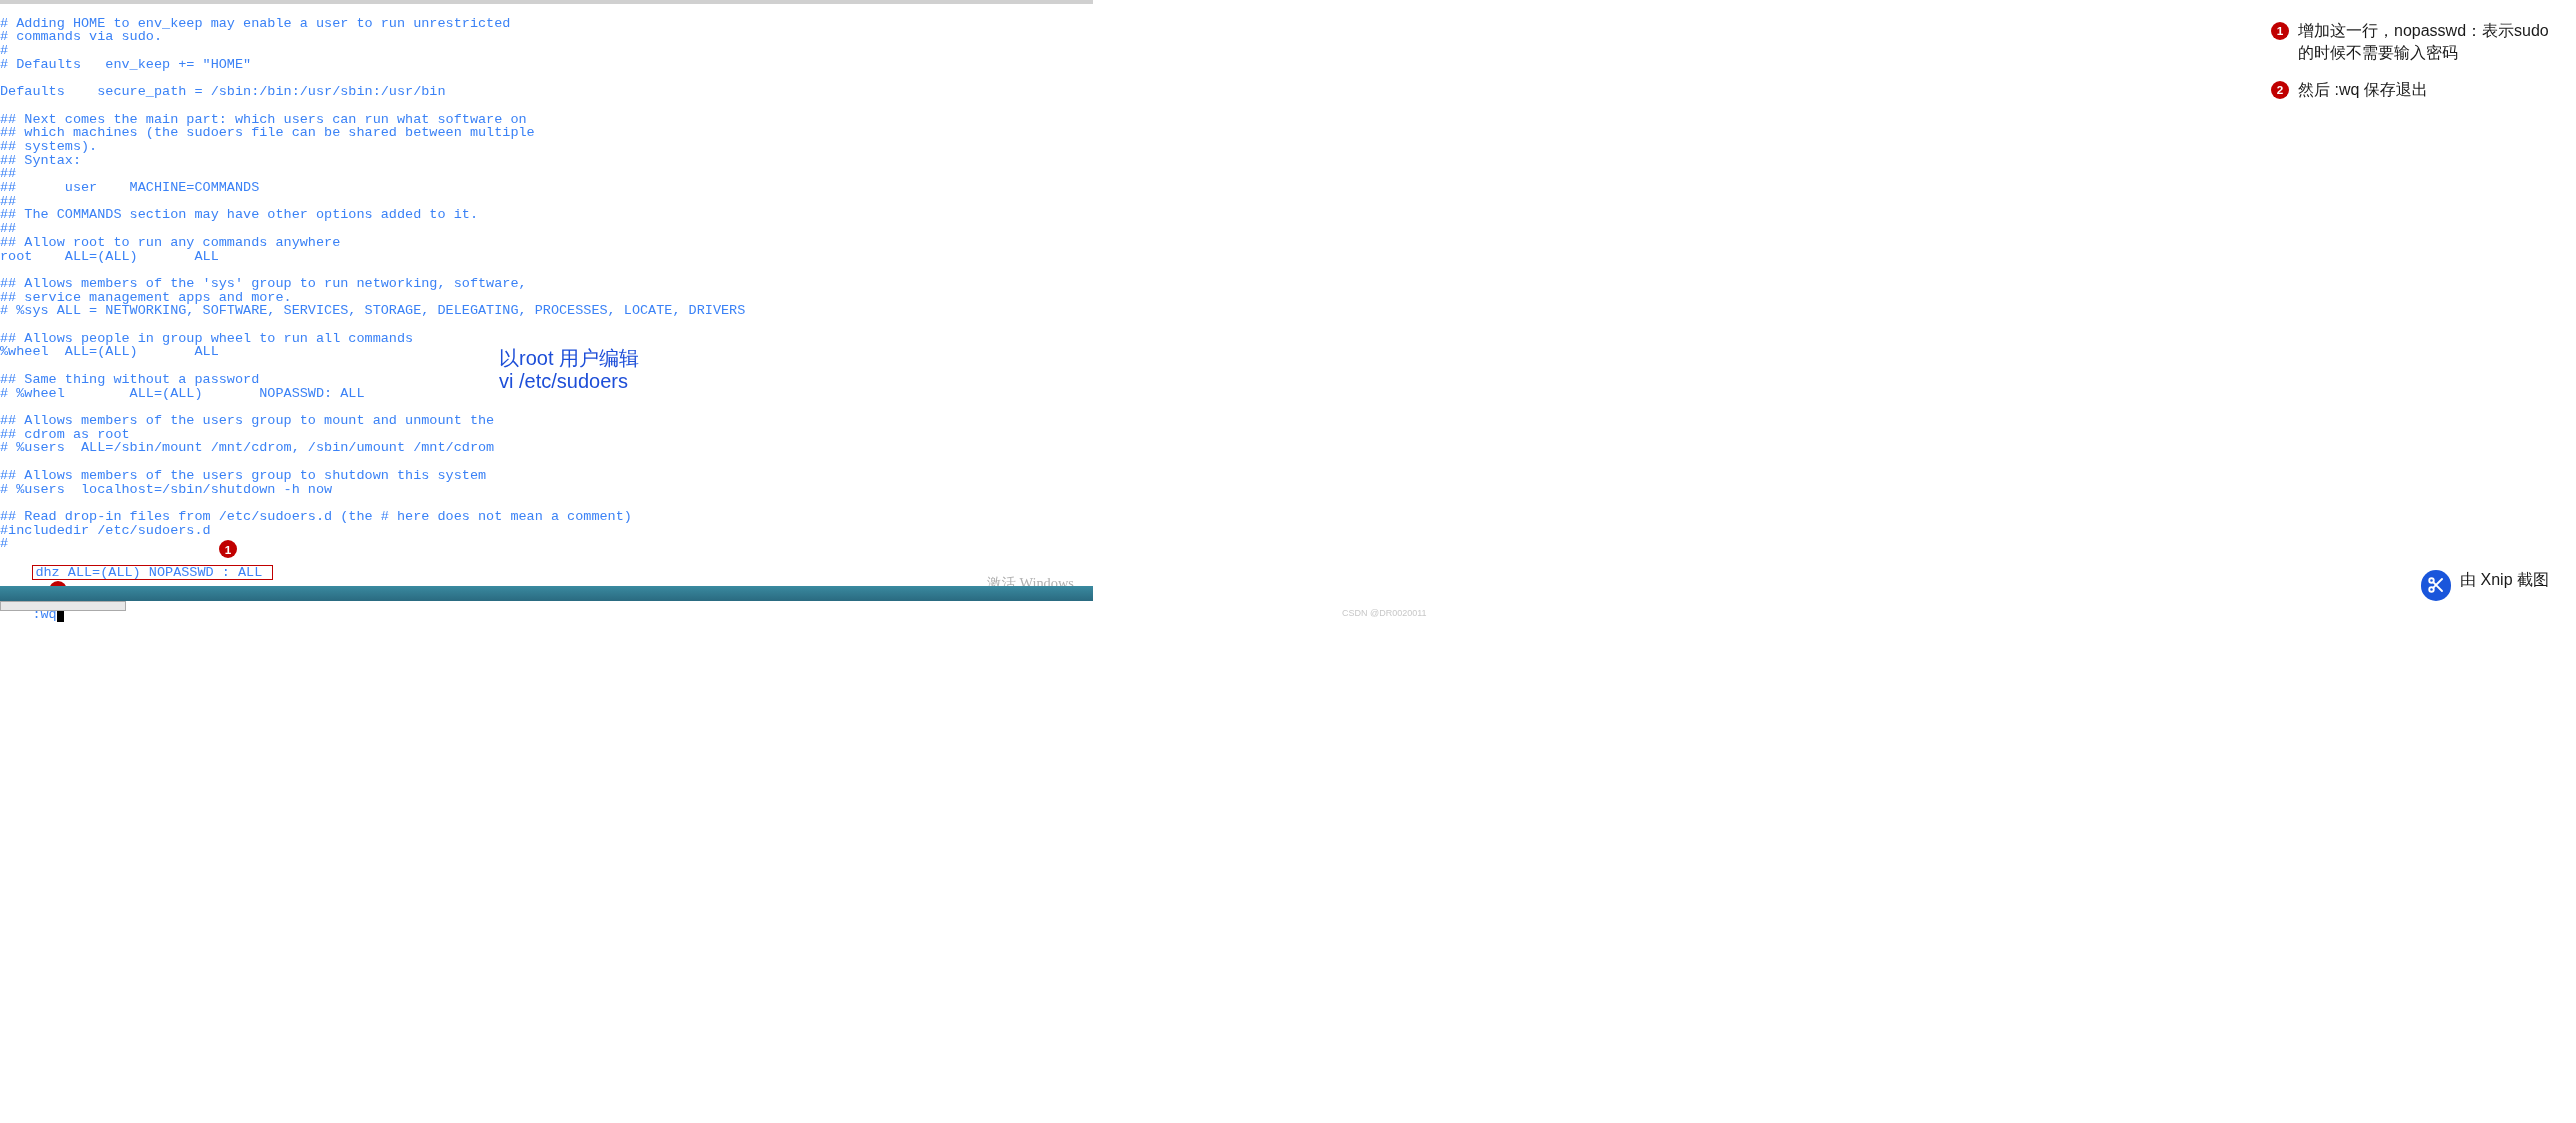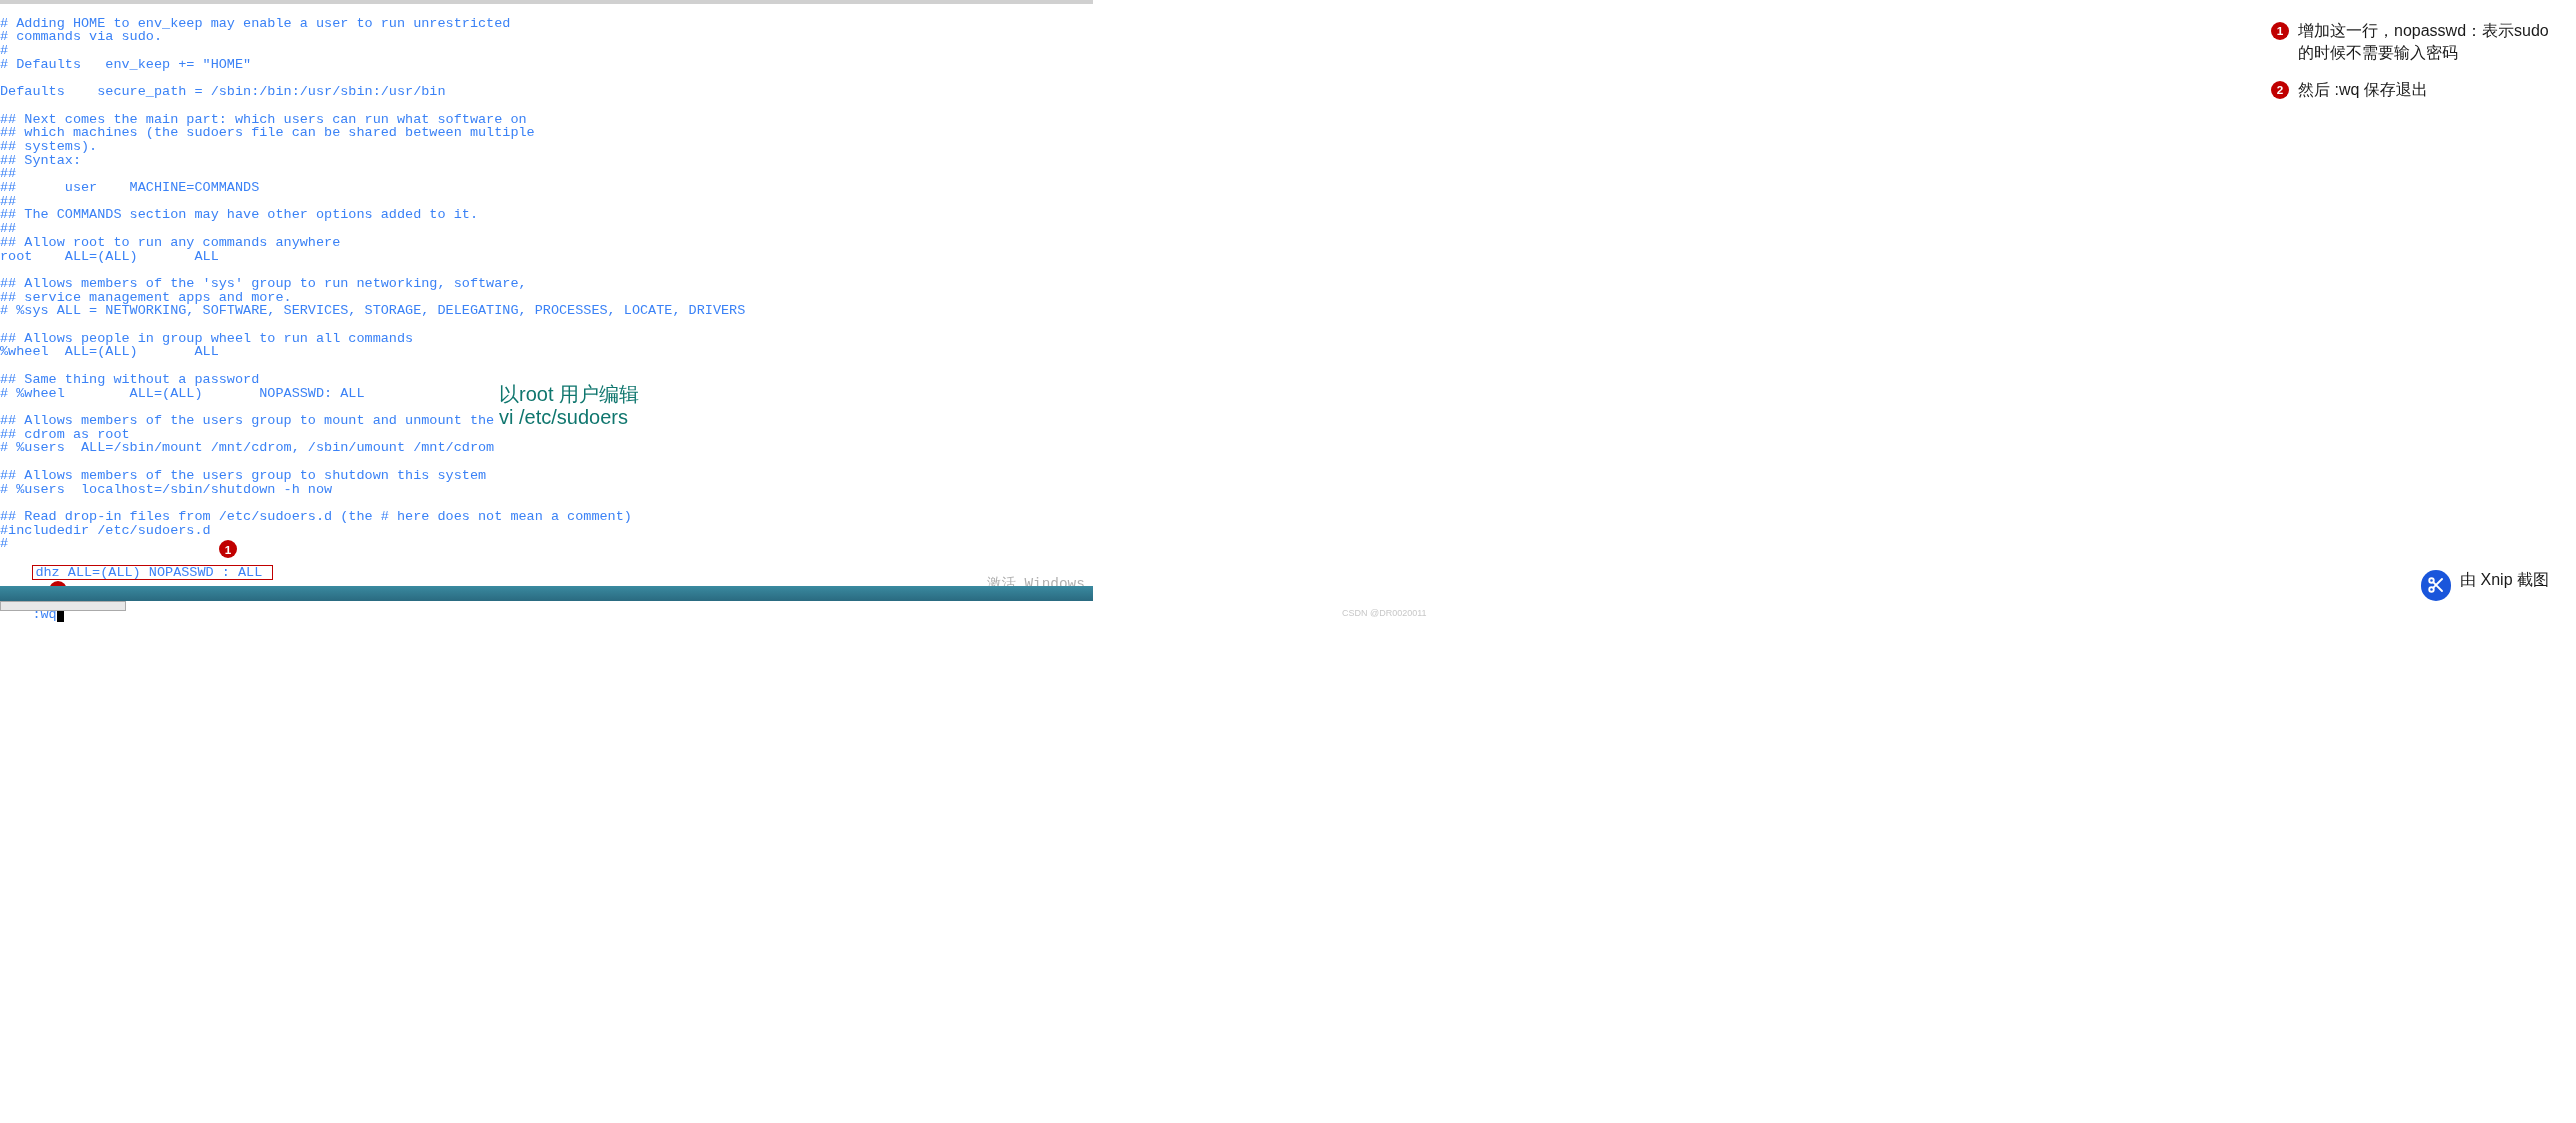--- a/index.html
+++ b/index.html
@@ -55,26 +55,25 @@
     color: #fff;
     font-family: Arial, sans-serif;
     font-size: 11.7px;
     font-weight: bold;
   }
   .badge-abs { position: absolute; }
   .center-annotation {
     position: absolute;
     left: 499px;
     top: 347px;
-    color: #0f766e;
+    color: #1d4ed8;
     font-family: Arial, "Microsoft YaHei", sans-serif;
     font-size: 20px;
     line-height: 23px;
     font-weight: 500;
-    margin-top: 36px;
   }
   .right-panel {
     position: absolute;
     right: 27px;
     top: 20px;
     width: 278px;
     font-family: Arial, "Microsoft YaHei", sans-serif;
     font-size: 16px;
     color: #1a1a1a;
     line-height: 21.5px;
@@ -101,21 +100,21 @@
     width: 126px;
     height: 10px;
     background: #e8e8e8;
     border: 0.9px solid #aaa;
   }
   .activate-windows {
     position: absolute;
     left: 987px;
     top: 574px;
     color: #b0b0b0;
-    font-family: Liberation Mono, monospace;
+    font-family: Liberation Serif, serif;
     font-size: 14.4px;
   }
   .xnip-badge {
     position: absolute;
     right: 27px;
     top: 570px;
     display: flex;
     gap: 9px;
     font-family: Arial, "Microsoft YaHei", sans-serif;
     font-size: 16px;

